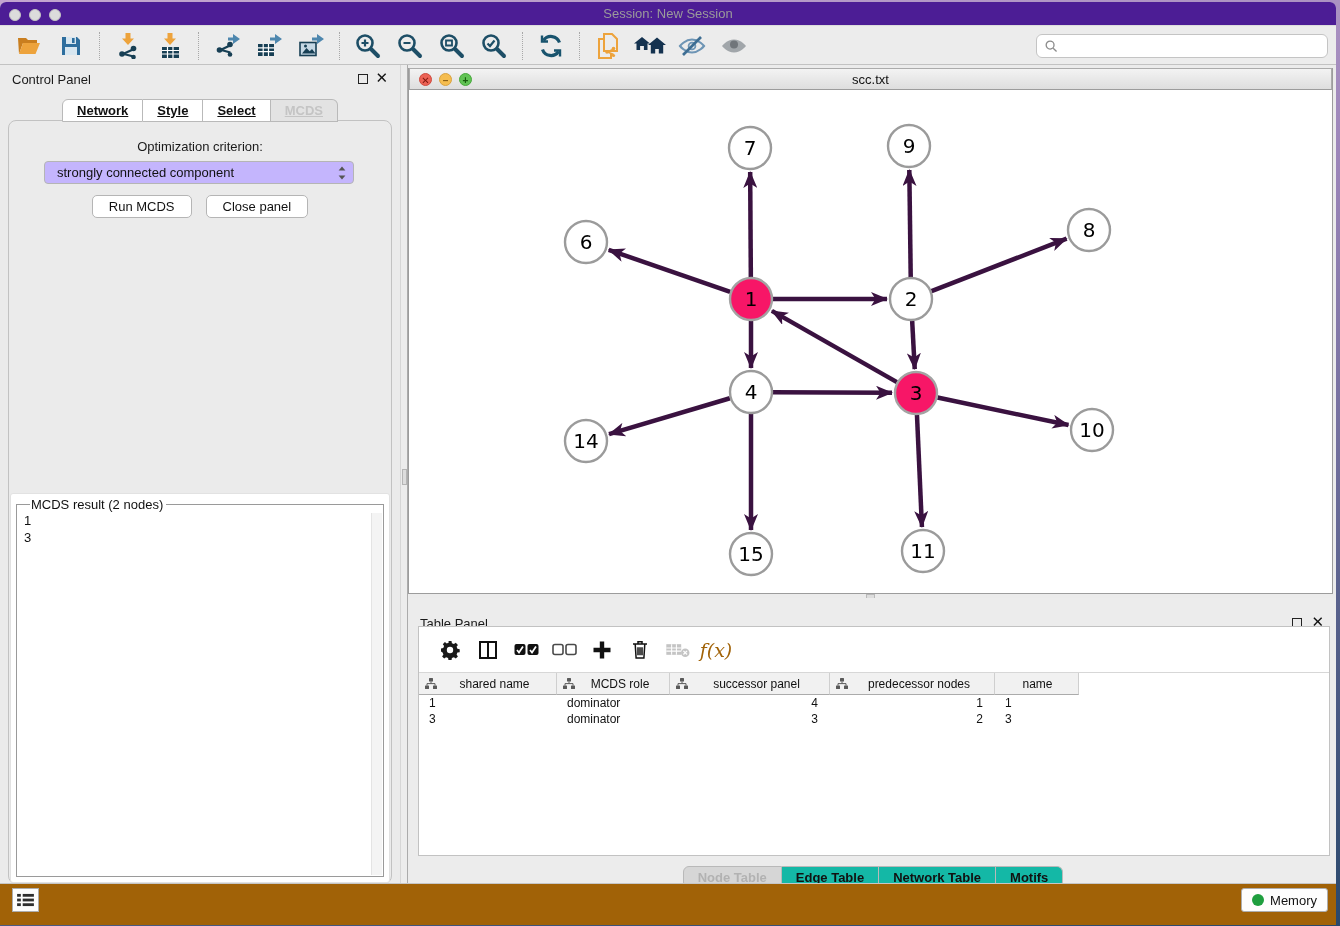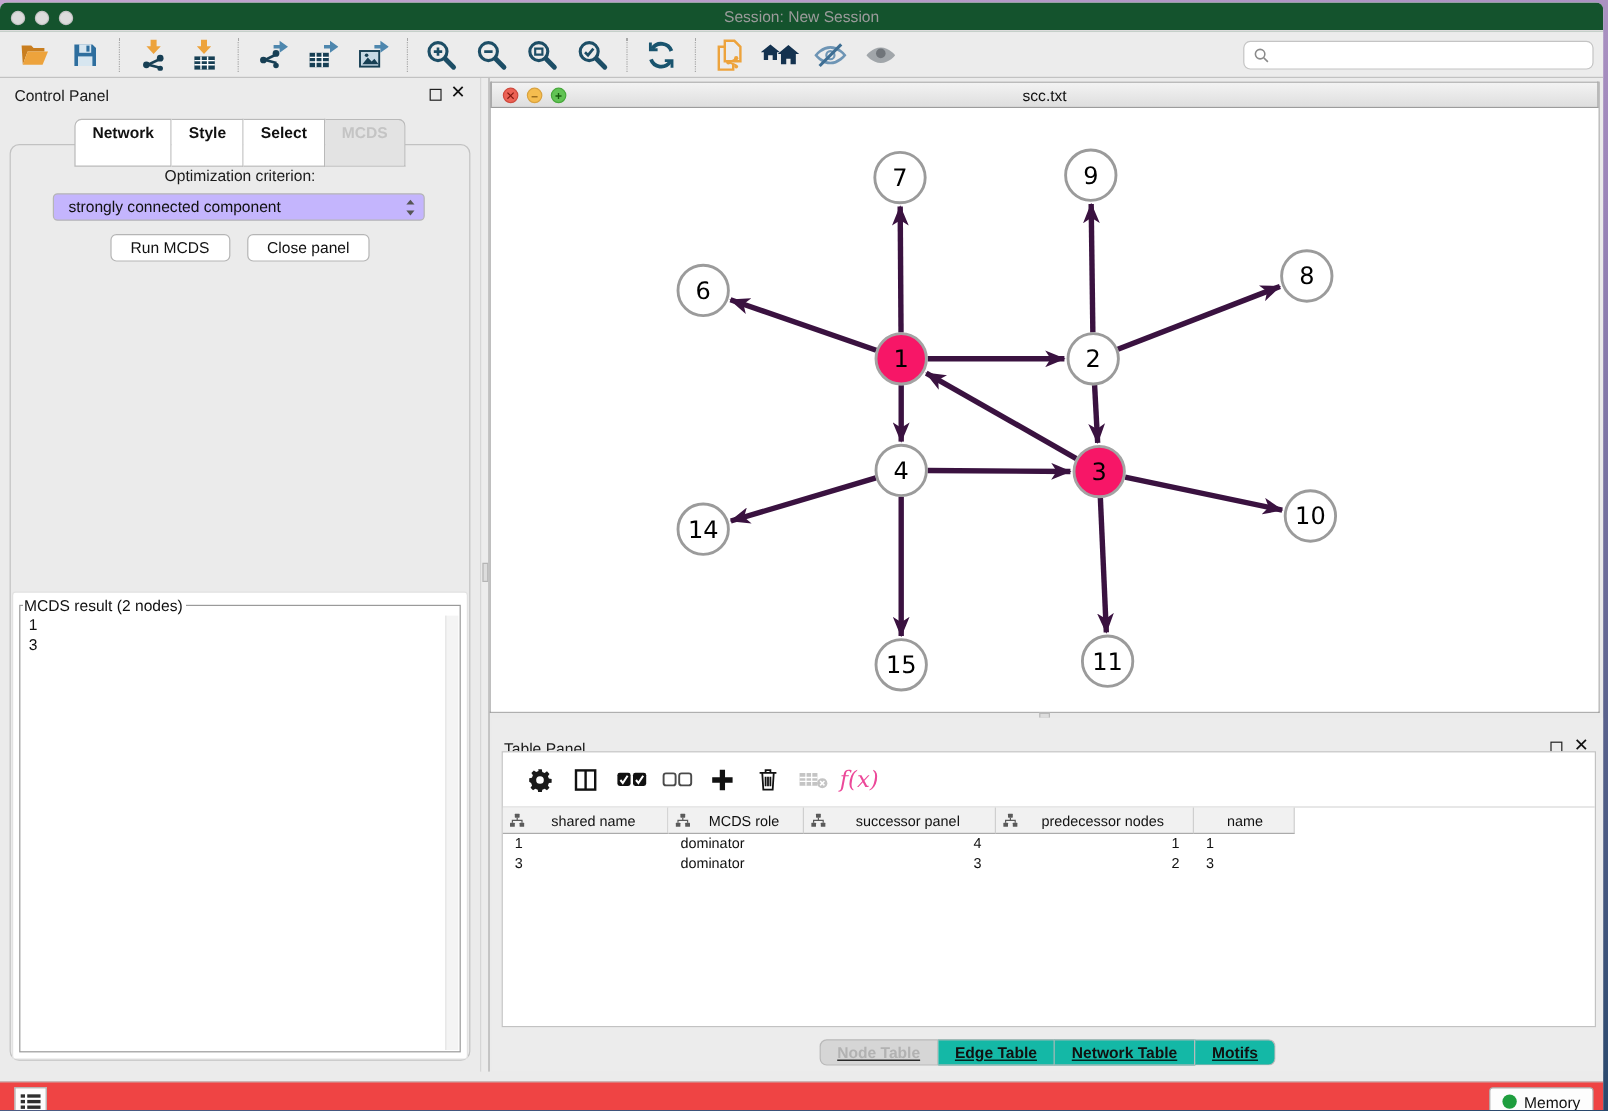--- a/index.html
+++ b/index.html
@@ -8,21 +8,21 @@
     width:1340px; height:926px; position:relative; overflow:hidden;
     background:linear-gradient(170deg,#C3A5D0 0%,#9A84B8 35%,#29486C 100%);
     font-family:"Liberation Sans","DejaVu Sans",sans-serif;
     -webkit-font-smoothing:antialiased;
   }
   .window {
     position:absolute; top:2px; left:0; width:1336px; height:923px;
     background:#EBEBEB; border-radius:6px 6px 0 0; overflow:hidden;
   }
   
-  .titlebar { position:absolute; top:0; left:0; right:0; height:24px; background:#14532d; border-bottom:1px solid #DCDCDC; }
+  .titlebar { position:absolute; top:0; left:0; right:0; height:24px; background:#4c1d95; border-bottom:1px solid #DCDCDC; }
   .titlebar .title { position:absolute; left:0; right:0; top:4px; text-align:center; font-size:13px; color:#9B9B9B; }
   .tl-dot { position:absolute; top:7px; width:12px; height:12px; border-radius:50%; background:#DCDCDC; border:1px solid #C3C3C3; }
   
   .toolbar { position:absolute; top:25px; left:0; right:0; height:38px; background:#ECECEC; border-bottom:1px solid #C2C2C2; display:flex; align-items:center; padding-left:8px; }
   .tb-icon { width:36px; height:30px; display:flex; align-items:center; justify-content:center; margin:0 3px; }
   .tb-icon svg { display:block; }
   .tb-sep { width:1px; height:28px; margin:0 7px; border-left:1px dotted #A8A8A8; }
   .searchbox { position:absolute; right:8px; top:7px; width:292px; height:24px; background:#fff; border:1px solid #C4C4C4; border-radius:6px; display:flex; align-items:center; padding-left:7px; }
   
   .control-panel { position:absolute; top:63px; left:0; width:400px; bottom:32px; background:#EBEBEB; }
@@ -30,33 +30,33 @@
   .v-handle { position:absolute; top:404px; left:1px; width:5px; height:16px; background:#DDD; border:1px solid #B5B5B5; }
   .right-col { position:absolute; top:63px; left:408px; right:0; bottom:32px; }
   
   .cp-header { position:absolute; top:0; left:0; right:0; height:28px; }
   .cp-title { position:absolute; left:12px; top:7px; font-size:13px; color:#1A1A1A; }
   .panel-float { width:10px; height:10px; border:1.5px solid #222; display:inline-block; }
   .panel-close { font-size:15px; font-weight:900; color:#111; line-height:10px; }
   .cp-header .panel-float { position:absolute; right:32px; top:9px; }
   .cp-header .panel-close { position:absolute; right:12px; top:8px; }
   .ctabs { position:absolute; top:34px; left:0; right:0; height:22px; display:flex; justify-content:center; z-index:2; }
-  .ctab { font-size:13px; font-weight:600; color:#111; background:#fff; border:1px solid #B9B9B9; border-left:none; padding:3px 14px 0 14px; height:40px; }
+  .ctab { font-size:13px; font-weight:600; color:#111; background:#fff; border:1px solid #B9B9B9; border-left:none; padding:3px 14px 0 14px; height:23px;text-decoration:underline; }
   .ctab:first-child { border-left:1px solid #B9B9B9; border-radius:6px 0 0 0; }
   .ctab:last-child { border-radius:0 6px 0 0; }
   .ctab-disabled { background:#E3E3E3; color:#C4C4C4; }
   .cp-box { position:absolute; top:55px; left:8px; right:8px; bottom:9px; border:1px solid #C2C2C2; border-radius:8px; background:#EBEBEB; }
   .opt-label { position:absolute; top:74px; left:0; right:0; text-align:center; font-size:13px; color:#1A1A1A; }
   .dropdown { position:absolute; top:96px; left:44px; width:310px; height:23px; background:#c4b5fd; border:1px solid #B5B5B5; border-radius:4px; display:flex; align-items:center; padding:0 6px 0 12px; }
   .dropdown .dd-text { flex:1; font-size:13px; color:#111; }
   .btn-row { position:absolute; top:130px; left:0; right:0; display:flex; justify-content:center; gap:14px; }
   .cbtn { height:23px; background:#fff; border:1px solid #B5B5B5; border-radius:5px; font-size:13px; color:#111; padding:0 16px; display:flex; align-items:center; }
   .result-wrap { position:absolute; top:428px; left:10px; width:380px; height:390px; background:#fff; border:1px solid #E2E2E2; border-radius:3px; padding:3px 5px 5px 5px; }
   .result-wrap fieldset { border:1px solid #9A9A9A; margin:0; height:100%; padding:0; position:relative; background:#fff; }
-  .result-wrap legend { font-size:13px; color:#111; margin-left:2px; padding:0 3px 0 1px; }
+  .result-wrap legend { font-size:13px; color:#111; margin-left:13px; padding:0 3px 0 1px; }
   .result-lines { margin:0; padding:0 0 0 7px; font-family:"Liberation Sans","DejaVu Sans",sans-serif; font-size:13px; color:#111; line-height:17px; white-space:pre; }
   .result-scroll { position:absolute; top:1px; bottom:1px; right:1px; width:11px; background:#F4F4F4; border-left:1px solid #E4E4E4; }
   
   .net-window { position:absolute; top:3px; left:0; right:3px; height:526px; background:#fff; border:1px solid #9C9C9C; border-top:none; }
   .net-titlebar { position:absolute; top:0; left:0; right:0; height:22px; background:linear-gradient(#F3F3F3,#DEDEDE); border:1px solid #ABABAB; border-bottom:1px solid #9C9C9C; }
   .net-title { position:absolute; left:0; right:0; top:3px; text-align:center; font-size:13px; color:#111; }
   .nt-dot { position:absolute; top:4px; width:13px; height:13px; border-radius:50%; font-size:10px; font-weight:700; text-align:center; line-height:13px; }
   .nt-red   { left:9px;  background:#EC6255; border:1px solid #CE4A3E; color:#7E150D; }
   .nt-yel   { left:29px; background:#F5BD4F; border:1px solid #D9A23F; color:#8A5E14; }
   .nt-grn   { left:49px; background:#61C354; border:1px solid #47A83B; color:#175B0E; }
@@ -64,34 +64,34 @@
   .h-handle { position:absolute; top:529px; left:458px; width:9px; height:5px; background:#DDD; border:1px solid #B9B9B9; }
   
   .table-panel { position:absolute; top:533px; left:2px; right:0; bottom:0; background:#ECECEC; }
   .tp-header { position:absolute; top:0; left:0; right:0; height:26px;margin-top:12px; }
   .tp-title { position:absolute; left:10px; top:6px; font-size:13px; color:#1A1A1A; }
   .tp-header .panel-float { position:absolute; right:34px; top:8px; }
   .tp-header .panel-close { position:absolute; right:12px; top:7px; }
   .tp-box { position:absolute; top:28px; left:8px; right:6px; height:230px; background:#fff; border:1px solid #C2C2C2; }
   .tp-toolbar { height:45px; display:flex; align-items:center; padding-left:12px; gap:0; }
   .tp-ti { width:38px; height:30px; display:flex; align-items:center; justify-content:center; }
-  .fx-label { font-family:"DejaVu Serif","Liberation Serif",serif; font-style:italic; font-size:19px; color:#ec4899; }
+  .fx-label { font-family:"DejaVu Serif","Liberation Serif",serif; font-style:italic; font-size:19px; color:#a16207; }
   .tbl-header { display:flex; height:23px; border-top:1px solid #D7D7D7; }
   .th-cell { background:#F1F1F1; border-right:1px solid #CFCFCF; border-bottom:1px solid #ABABAB; display:flex; align-items:center; padding:0 4px 0 6px; }
   .th-label { flex:1; text-align:center; font-size:12px; color:#111; }
   .tbl-row { display:flex; height:16px; }
   .td-cell { font-size:12px; color:#111; padding:1px 12px 0 10px; }
   .td-right { text-align:right; }
   .tp-tabs { position:absolute; bottom:5px; left:0; right:0; display:flex; justify-content:center;text-decoration:underline; }
   .ttab { font-size:13px; font-weight:600; color:#111; background:#14b8a6; border:1px solid #B9B9B9; border-left:none; padding:3px 14px 0 14px; height:22px; }
   .ttab:first-child { border-left:1px solid #B9B9B9; border-radius:6px 0 0 6px; }
   .ttab:last-child { border-radius:0 6px 6px 0; }
   .ttab-active { background:#D6D6D6; color:#B2B2B2; }
   
-  .statusbar { position:absolute; bottom:0; left:0; right:0; height:24px; background:#ef4444; border-top:1px solid #C6C6C6; }
+  .statusbar { position:absolute; bottom:0; left:0; right:0; height:42px; background:#a16207; border-top:1px solid #C6C6C6; }
   .sb-listbtn { position:absolute; left:12px; top:4px; width:27px; height:24px; background:#FDFDFD; border:1px solid #ADADAD; display:flex; align-items:center; justify-content:center; }
   .sb-memory { position:absolute; right:8px; top:4px; height:24px; background:#FDFDFD; border:1px solid #ADADAD; border-radius:3px; display:flex; align-items:center; gap:6px; padding:0 10px; font-size:13px; color:#111; }
   .mem-dot { width:12px; height:12px; border-radius:50%; }
 </style>
 </head>
 <body>
 
 <div class="window">
 
   <div class="titlebar">

